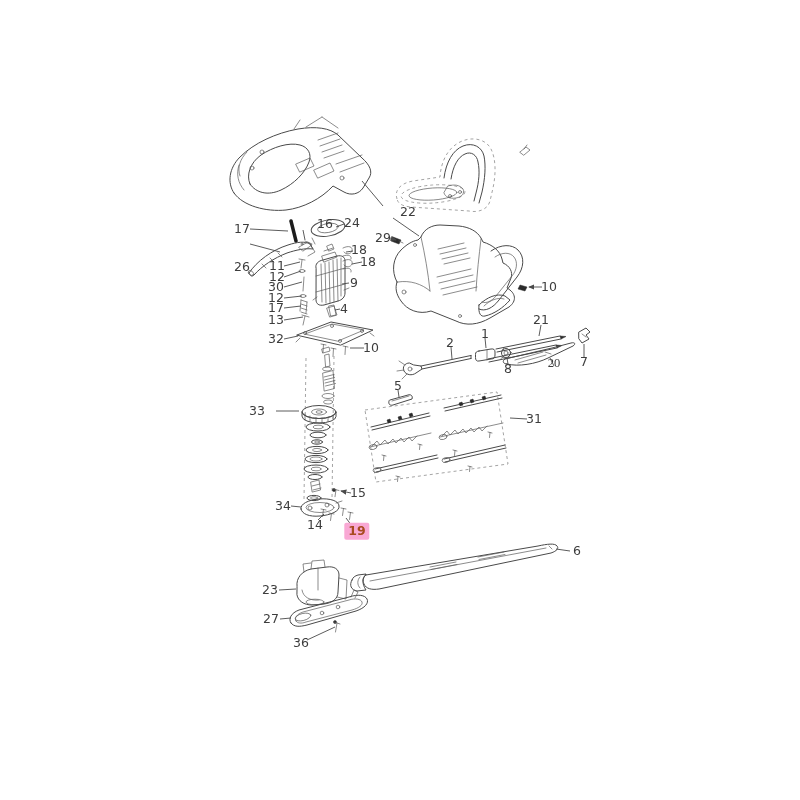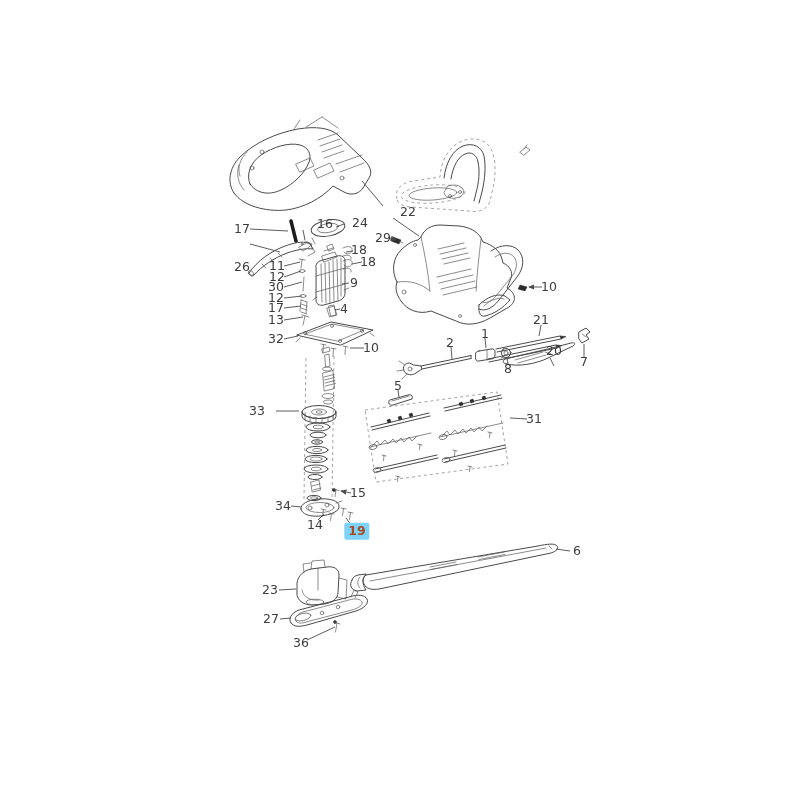--- a/index.html
+++ b/index.html
@@ -6,21 +6,21 @@
   body{width:800px;height:800px;overflow:hidden;font-family:"DejaVu Sans",sans-serif;}
   #stage{position:relative;width:800px;height:800px;background:#ffffff;}
   #art{position:absolute;left:0;top:0;}
   #art .ln{fill:none;stroke:#4a4a4a;stroke-width:1;stroke-linecap:round;stroke-linejoin:round;}
   #art .thin{fill:none;stroke:#5a5a5a;stroke-width:.7;stroke-linecap:round;}
   #art .dash{fill:none;stroke:#9a9a9a;stroke-width:.9;stroke-dasharray:3 3;}
   #art .dark{fill:#2b2b2b;stroke:#2b2b2b;stroke-width:.5;}
   #art .pin{stroke:#1c1c1c;stroke-width:3.5;stroke-linecap:round;}
   #label-layer{position:absolute;left:0;top:0;width:800px;height:800px;}
   .part-label{position:absolute;transform:translate(-50%,-50%);font-size:12.5px;line-height:1;color:#3d3d3d;white-space:nowrap;cursor:pointer;}
-  .part-label.highlight{background:#7dd3fc;color:#a84a1f;font-weight:bold;padding:2px 4px;border-radius:2px;}
+  .part-label.highlight{background:#f9a8d4;color:#a84a1f;font-weight:bold;padding:2px 4px;border-radius:2px;}
 </style>
 </head>
 <body>
 
 <div id="stage">
 
   <svg id="art" width="800" height="800" viewBox="0 0 800 800">
     <defs>
       <marker id="arrowhead" markerWidth="7" markerHeight="6" refX="6" refY="3" orient="auto">
         <path d="M0,0 L7,3 L0,6 Z" fill="#4a4a4a"></path>
@@ -281,41 +281,41 @@
         <line x1="279" y1="590" x2="296" y2="589" stroke="#4a4a4a" stroke-width="0.9"></line>
         <line x1="280" y1="619" x2="291" y2="618" stroke="#4a4a4a" stroke-width="0.9"></line>
         <line x1="307" y1="640" x2="335" y2="627" stroke="#4a4a4a" stroke-width="0.9"></line>
       </g>
   </svg>
 
   <div id="label-layer">
       <span class="part-label" style="left: 242px; top: 229px;">17</span>
       <span class="part-label" style="left: 242px; top: 243px; margin-top: 24px;">26</span>
       <span class="part-label" style="left: 303px; top: 224px; margin-left: 22px;">16</span>
-      <span class="part-label" style="left: 352px; top: 223px; margin-left: 8px;">24</span>
+      <span class="part-label" style="left: 352px; top: 223px;">24</span>
       <span class="part-label" style="left: 388px; top: 212px; margin-left: 20px;">22</span>
       <span class="part-label" style="left: 383px; top: 238px;">29</span>
       <span class="part-label" style="left: 359px; top: 250px;">18</span>
       <span class="part-label" style="left: 368px; top: 262px;">18</span>
       <span class="part-label" style="left: 277px; top: 266px;">11</span>
       <span class="part-label" style="left: 277px; top: 277px;">12</span>
       <span class="part-label" style="left: 276px; top: 287px;">30</span>
       <span class="part-label" style="left: 354px; top: 283px;">9</span>
       <span class="part-label" style="left: 276px; top: 298px;">12</span>
       <span class="part-label" style="left: 276px; top: 308px;">17</span>
       <span class="part-label" style="left: 276px; top: 320px; text-align: center;">13</span>
       <span class="part-label" style="left: 344px; top: 309px;">4</span>
       <span class="part-label" style="left: 276px; top: 339px;">32</span>
       <span class="part-label" style="left: 371px; top: 348px;">10</span>
       <span class="part-label" style="left: 549px; top: 287px;">10</span>
       <span class="part-label" style="left: 541px; top: 320px;">21</span>
       <span class="part-label" style="left: 485px; top: 334px;">1</span>
       <span class="part-label" style="left: 450px; top: 343px;">2</span>
       <span class="part-label" style="left: 508px; top: 369px;">8</span>
-      <span class="part-label" style="left: 554px; top: 351px;">20</span>
+      <span class="part-label" style="left: 554px; top: 363px; font-family: Liberation Serif, serif;">20</span>
       <span class="part-label" style="left: 584px; top: 362px;">7</span>
       <span class="part-label" style="left: 398px; top: 386px;">5</span>
       <span class="part-label" style="left: 257px; top: 411px;">33</span>
       <span class="part-label" style="left: 534px; top: 419px;">31</span>
       <span class="part-label" style="left: 358px; top: 493px;">15</span>
       <span class="part-label" style="left: 283px; top: 506px;">34</span>
       <span class="part-label" style="left: 315px; top: 525px;">14</span>
       <span class="part-label highlight" style="left: 357px; top: 531px;">19</span>
       <span class="part-label" style="left: 577px; top: 551px;">6</span>
       <span class="part-label" style="left: 270px; top: 590px;">23</span>

